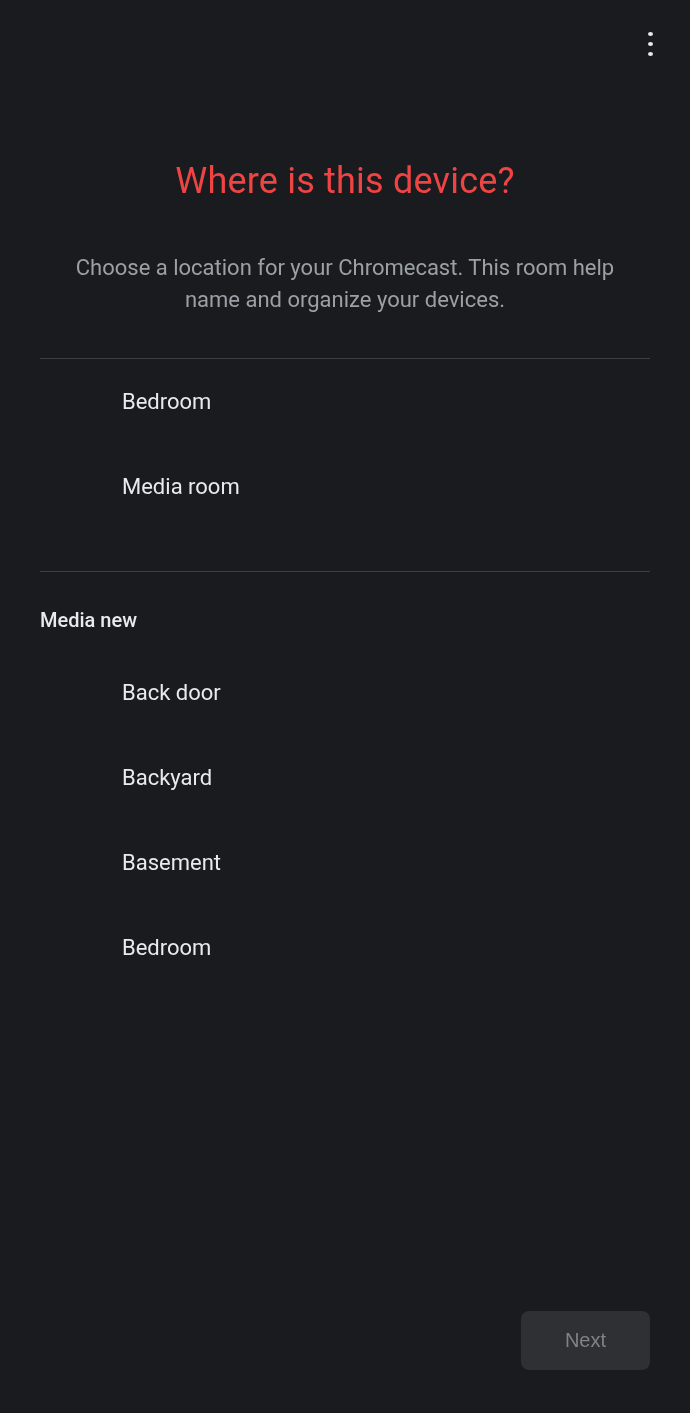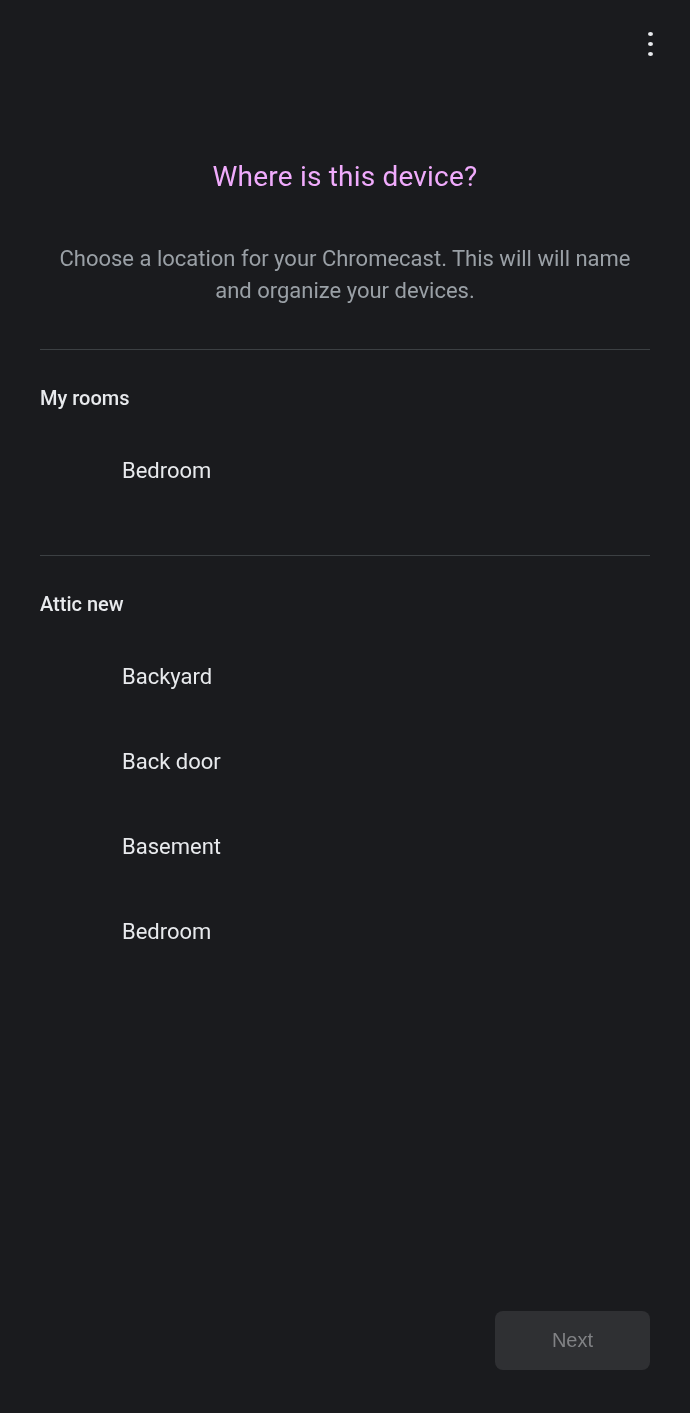--- a/index.html
+++ b/index.html
@@ -38,23 +38,23 @@
       width: 5px;
       height: 5px;
       background-color: #e8eaed;
       border-radius: 50%;
     }
     .header {
       padding: 70px 40px 0 40px;
       text-align: center;
     }
     .title {
-      font-size: 28px;
+      font-size: 36px;
       font-weight: 400;
-      color: #f0abfc;
+      color: #ef4444;
       letter-spacing: 0.2px;
     }
     .subtitle {
       font-size: 22px;
       font-weight: 400;
       color: #9aa0a6;
       margin-top: 50px;
       line-height: 1.45;
       padding: 0 10px;
     }
@@ -97,21 +97,21 @@
       display: flex;
       justify-content: flex-end;
       align-items: center;
       padding-right: 40px;
     }
     .next-button {
       background-color: #2f3033;
       color: #818285;
       font-size: 20px;
       font-weight: 500;
-      padding: 18px 57px;
+      padding: 18px 44px;
       border-radius: 8px;
       border: none;
       cursor: pointer;
     }
     .bottom-fade {
       position: absolute;
       bottom: 145px;
       left: 0;
       right: 0;
       height: 60px;
@@ -126,36 +126,36 @@
   <div class="more-icon">
     <div class="dot"></div>
     <div class="dot"></div>
     <div class="dot"></div>
   </div>
 </div>
 
 <div class="scrollable-area">
   <div class="header">
     <h1 class="title">Where is this device?</h1>
-    <p class="subtitle">Choose a location for your Chromecast. This will will name and organize your devices.</p>
+    <p class="subtitle">Choose a location for your Chromecast. This room help name and organize your devices.</p>
   </div>
 
   <div class="divider"></div>
 
-  <div class="section-header">My rooms</div>
   <div class="list-container">
     <div class="list-item">Bedroom</div>
+    <div class="list-item">Media room</div>
   </div>
 
   <div class="divider"></div>
 
-  <div class="section-header">Attic new</div>
+  <div class="section-header">Media new</div>
   <div class="list-container">
+    <div class="list-item">Back door</div>
     <div class="list-item">Backyard</div>
-    <div class="list-item">Back door</div>
     <div class="list-item">Basement</div>
     <div class="list-item">Bedroom</div>
   </div>
 </div>
 
 <div class="bottom-fade"></div>
 
 <div class="bottom-bar">
   <button class="next-button">Next</button>
 </div>

